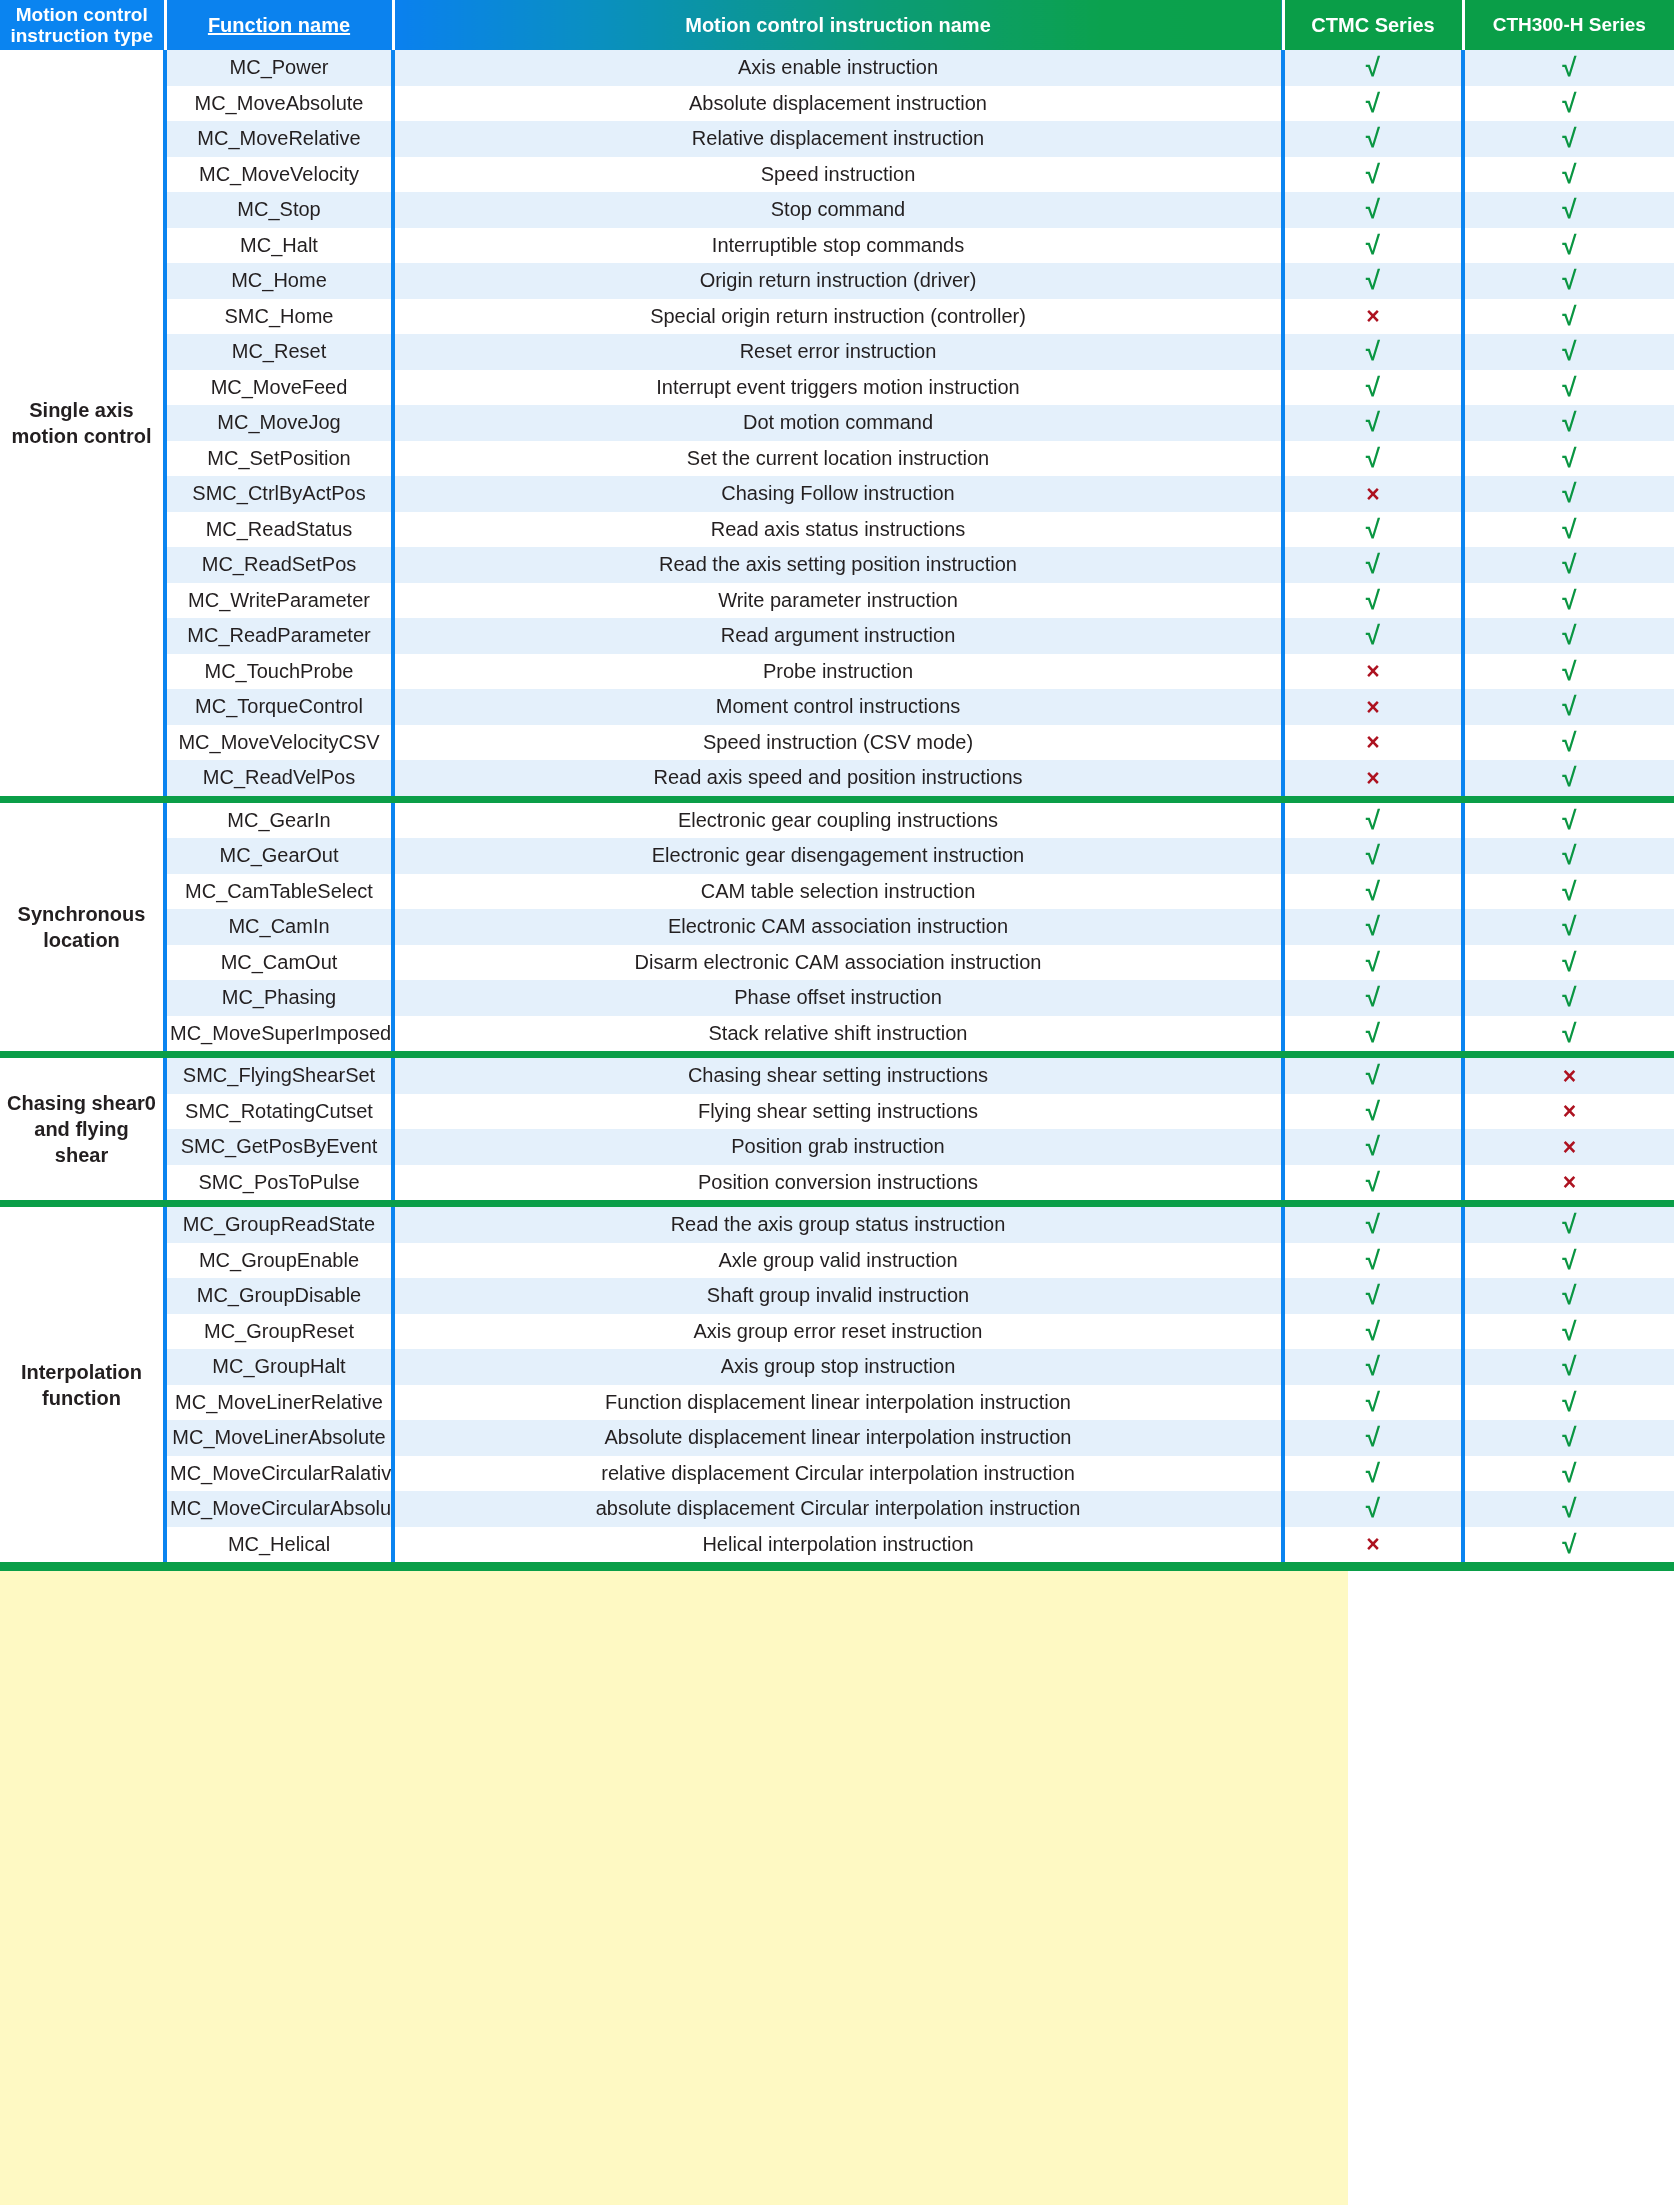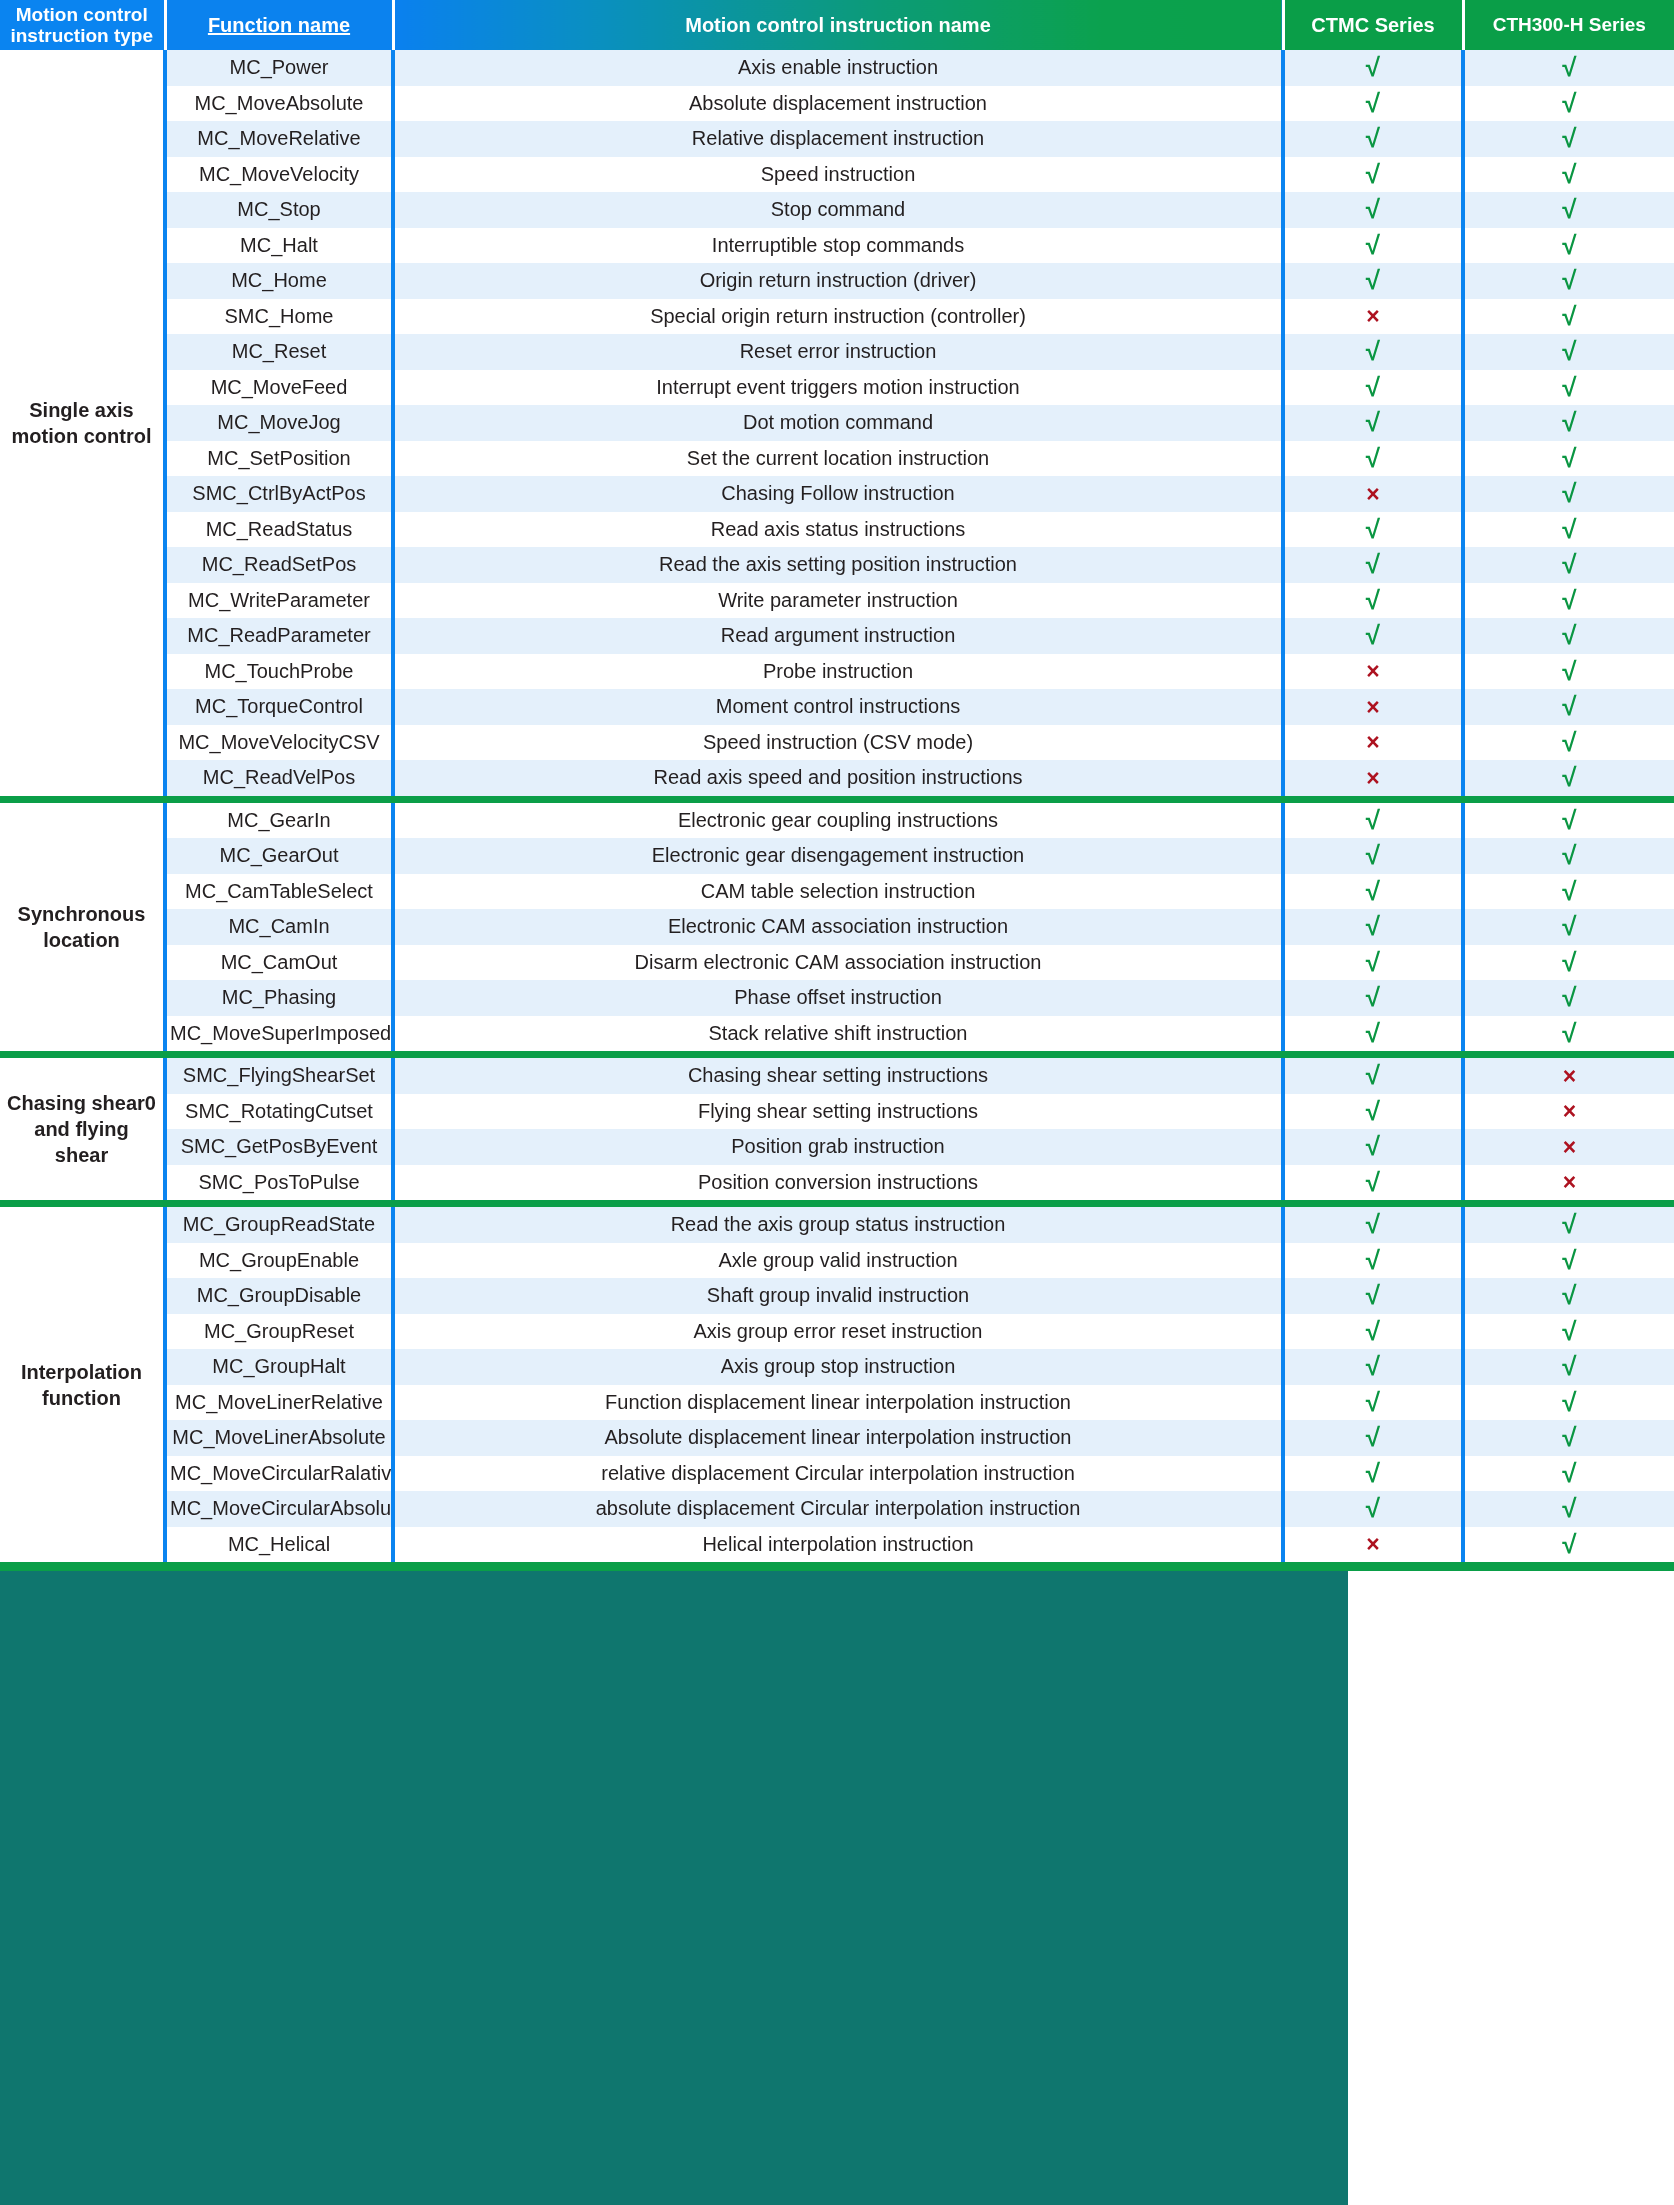--- a/index.html
+++ b/index.html
@@ -5,21 +5,21 @@
   * { box-sizing: border-box; margin: 0; padding: 0; }
   html, body {
     width: 1674px;
     background: #ffffff;
     font-family: "Liberation Sans", sans-serif;
   }
   #table-root {
     width: 1348px;
     height: 2205px;
     position: relative;
-    background: #0f766e;
+    background: #fef9c3;
   }
 
   table.mc-table {
     width: 1674px;
     border-collapse: collapse;
     table-layout: fixed;
   }
 
   
   col.c-type   { width: 165px; }

